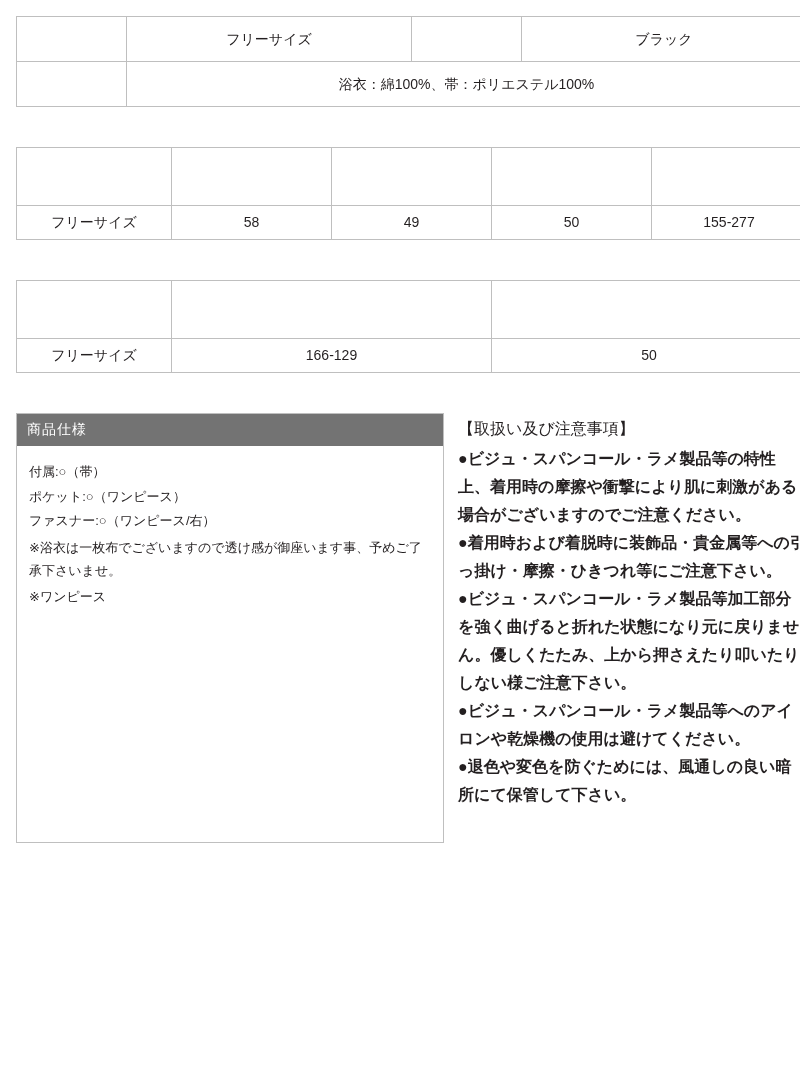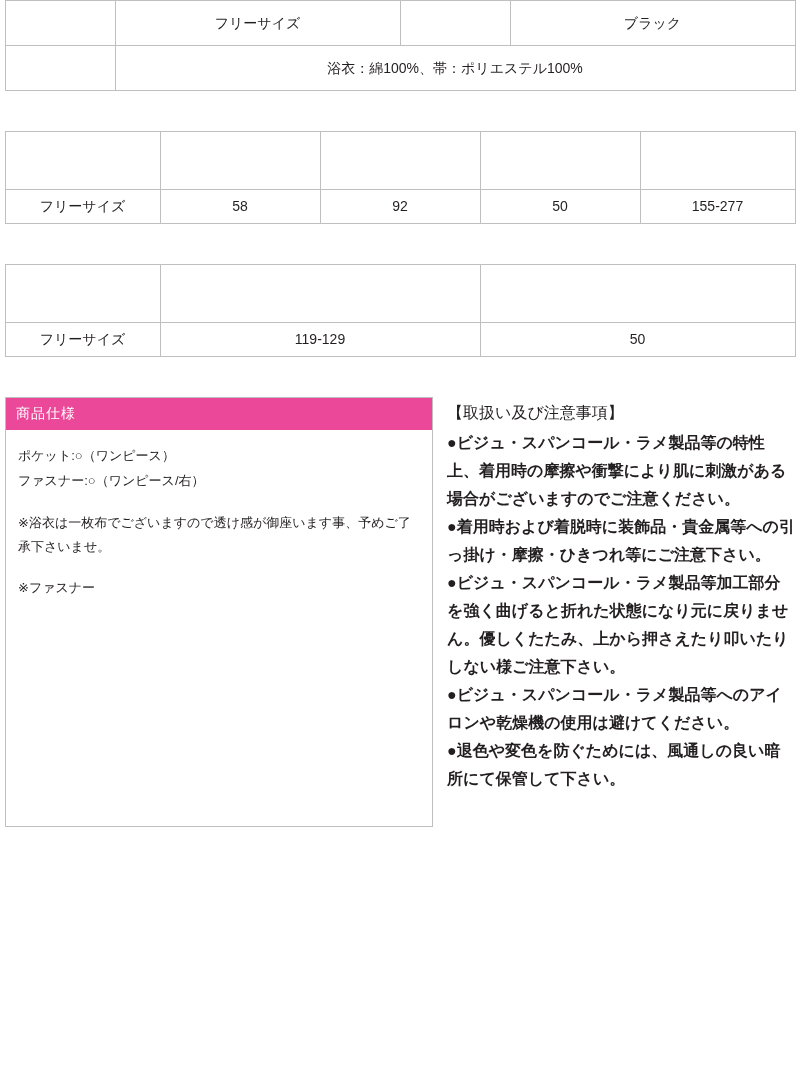--- a/index.html
+++ b/index.html
@@ -11,21 +11,21 @@
     width: 800px;
     height: 1067px;
     font-family: "Liberation Sans", "DejaVu Sans", sans-serif;
     color: #231f20;
     font-size: 13px;
   }
   .page {
     position: relative;
     width: 800px;
     height: 1067px;
-    padding: 0;
+    padding: 16px;
     box-sizing: border-box;
   }
 
   
   table.spec {
     border-collapse: collapse;
     table-layout: fixed;
     width: 790px;
     margin: 0 auto;
     border: 1px solid #bfbfbf;
@@ -70,36 +70,36 @@
     gap: 14px;
     align-items: flex-start;
   }
   .left-col {
     width: 428px;
     border: 1px solid #bfbfbf;
     box-sizing: border-box;
     min-height: 430px;
   }
   .left-title {
-    background: #ec4899;
+    background: #737373;
     color: #fff;
     font-size: 14px;
     padding: 7px 10px;
     letter-spacing: 1px;
   }
   .left-body {
     padding: 14px 12px 10px 12px;
     font-size: 13px;
     line-height: 1.9;
   }
   .left-body p {
     margin: 0 0 0 0;
   }
   .left-body .sp {
-    margin-top: 18px;
+    margin-top: 2px;
     line-height: 1.8;
   }
   .right-col {
     flex: 1;
     font-size: 16px;
     line-height: 1.75;
     padding-top: 2px;
   }
   .right-col .rtitle {
     margin: 0 0 2px 0;
@@ -157,21 +157,21 @@
           <span>【浴衣】</span><br>
           <span>身丈</span>
         </td>
         <td class="hdr">袖丈</td>
         <td class="hdr">裄丈</td>
         <td class="hdr">適合身長</td>
       </tr>
       <tr style="height:34px;">
         <td>フリーサイズ</td>
         <td>58</td>
-        <td>92</td>
+        <td>49</td>
         <td>50</td>
         <td>155-277</td>
       </tr>
     </tbody>
   </table>
 
   <div class="gap-b"></div>
 
   <table class="spec">
     <colgroup>
@@ -186,37 +186,38 @@
           <span>（ｃｍ）</span>
         </td>
         <td class="hdr two-line">
           <span>【ワンピース】</span><br>
           <span>身丈</span>
         </td>
         <td class="hdr">身幅</td>
       </tr>
       <tr style="height:34px;">
         <td>フリーサイズ</td>
-        <td>119-129</td>
+        <td>166-129</td>
         <td>50</td>
       </tr>
     </tbody>
   </table>
 
   <div class="gap-c"></div>
 
   <div class="bottom">
 
     <div class="left-col">
       <div class="left-title">商品仕様</div>
       <div class="left-body">
+        <p>付属:○（帯）</p>
         <p>ポケット:○（ワンピース）</p>
         <p>ファスナー:○（ワンピース/右）</p>
         <p class="sp">※浴衣は一枚布でございますので透け感が御座います事、予めご了承下さいませ。</p>
-        <p class="sp">※ファスナー</p>
+        <p class="sp">※ワンピース</p>
       </div>
     </div>
 
     <div class="right-col">
       <p class="rtitle">【取扱い及び注意事項】</p>
       <p>●ビジュ・スパンコール・ラメ製品等の特性上、着用時の摩擦や衝撃により肌に刺激がある場合がございますのでご注意ください。</p>
       <p>●着用時および着脱時に装飾品・貴金属等への引っ掛け・摩擦・ひきつれ等にご注意下さい。</p>
       <p>●ビジュ・スパンコール・ラメ製品等加工部分を強く曲げると折れた状態になり元に戻りません。優しくたたみ、上から押さえたり叩いたりしない様ご注意下さい。</p>
       <p>●ビジュ・スパンコール・ラメ製品等へのアイロンや乾燥機の使用は避けてください。</p>
       <p>●退色や変色を防ぐためには、風通しの良い暗所にて保管して下さい。</p>

